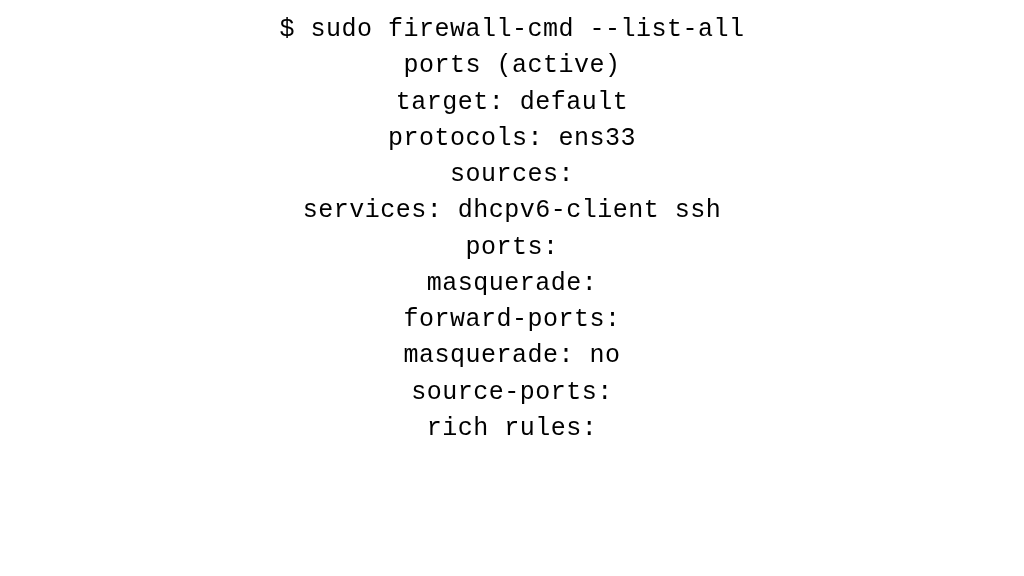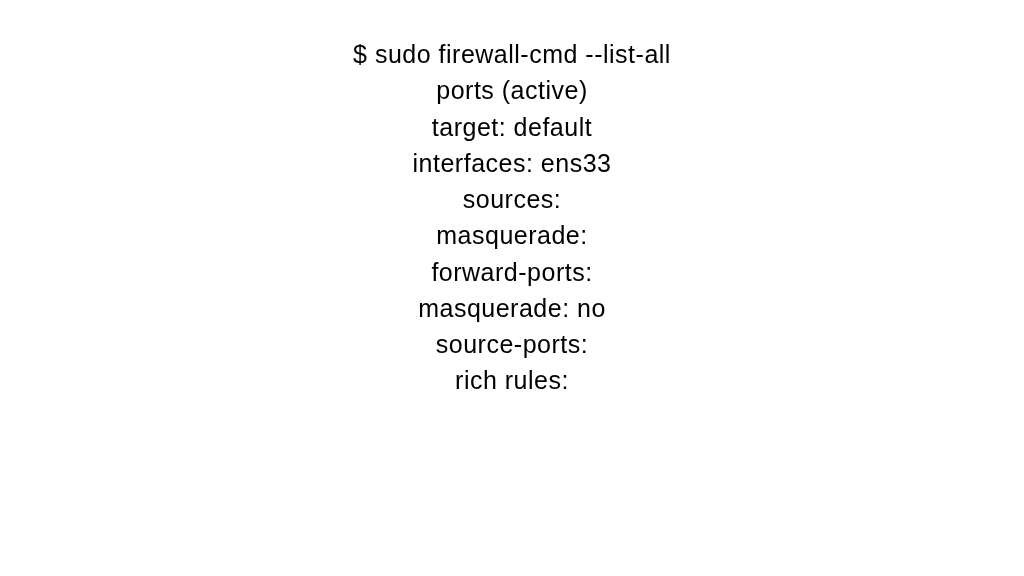--- a/index.html
+++ b/index.html
@@ -13,39 +13,41 @@
       background: #ffffff;
       overflow: hidden;
     }
     .terminal {
       width: 100%;
       height: 100%;
       display: flex;
       flex-direction: column;
       align-items: center;
       justify-content: flex-start;
-      padding-top: 36px;
-      font-family: Liberation Sans, sans-serif;
+      padding-top: 12px;
+      font-family: Liberation Mono, monospace;
       font-size: 25px;
       line-height: 1.45;
       color: #000000;
       letter-spacing: 0.5px;
     }
     .line {
       white-space: pre;
       text-align: center;
     }
   </style>
 </head>
 <body>
 
 <div class="terminal">
   <div class="line">$ sudo firewall-cmd --list-all</div>
   <div class="line">ports (active)</div>
   <div class="line">target: default</div>
-  <div class="line">interfaces: ens33</div>
+  <div class="line">protocols: ens33</div>
   <div class="line">sources:</div>
+  <div class="line">services: dhcpv6-client ssh</div>
+  <div class="line">ports:</div>
   <div class="line">masquerade:</div>
   <div class="line">forward-ports:</div>
   <div class="line">masquerade: no</div>
   <div class="line">source-ports:</div>
   <div class="line">rich rules:</div>
 </div>
 
 </body></html>

